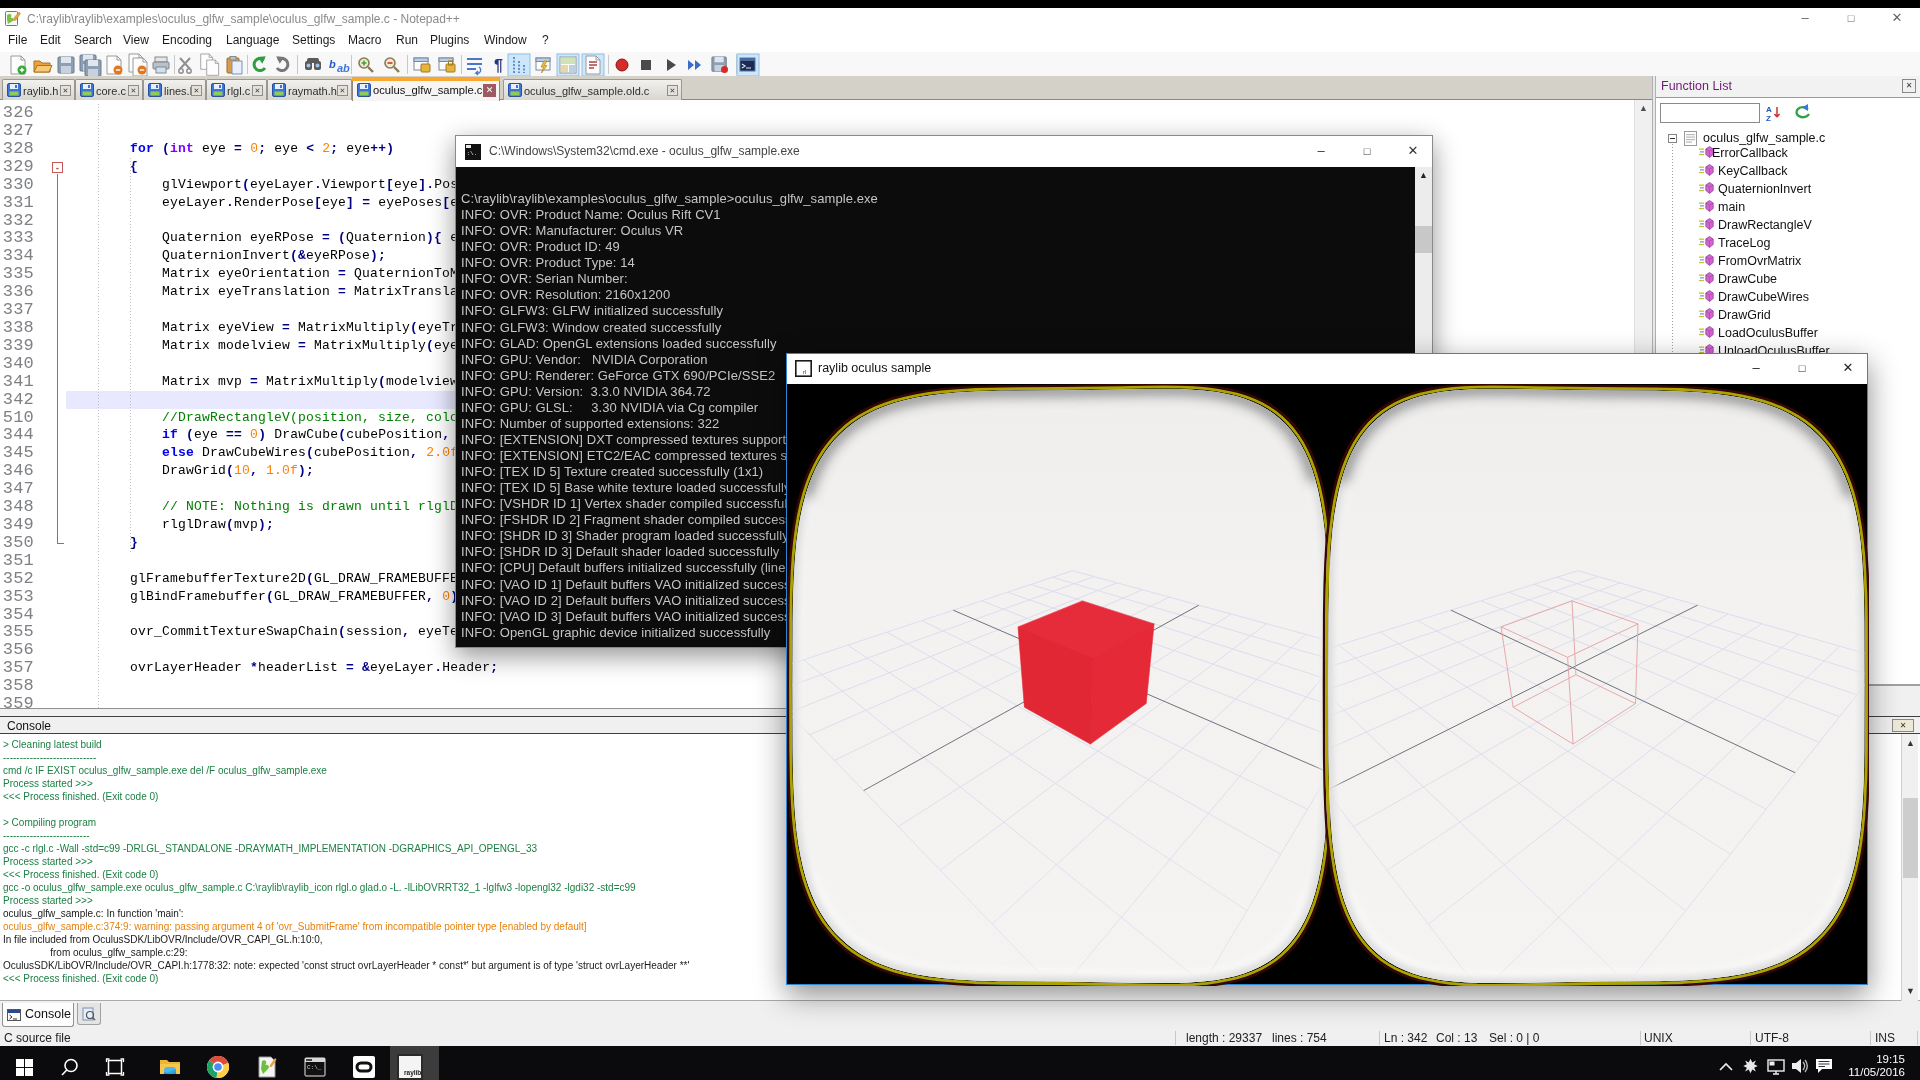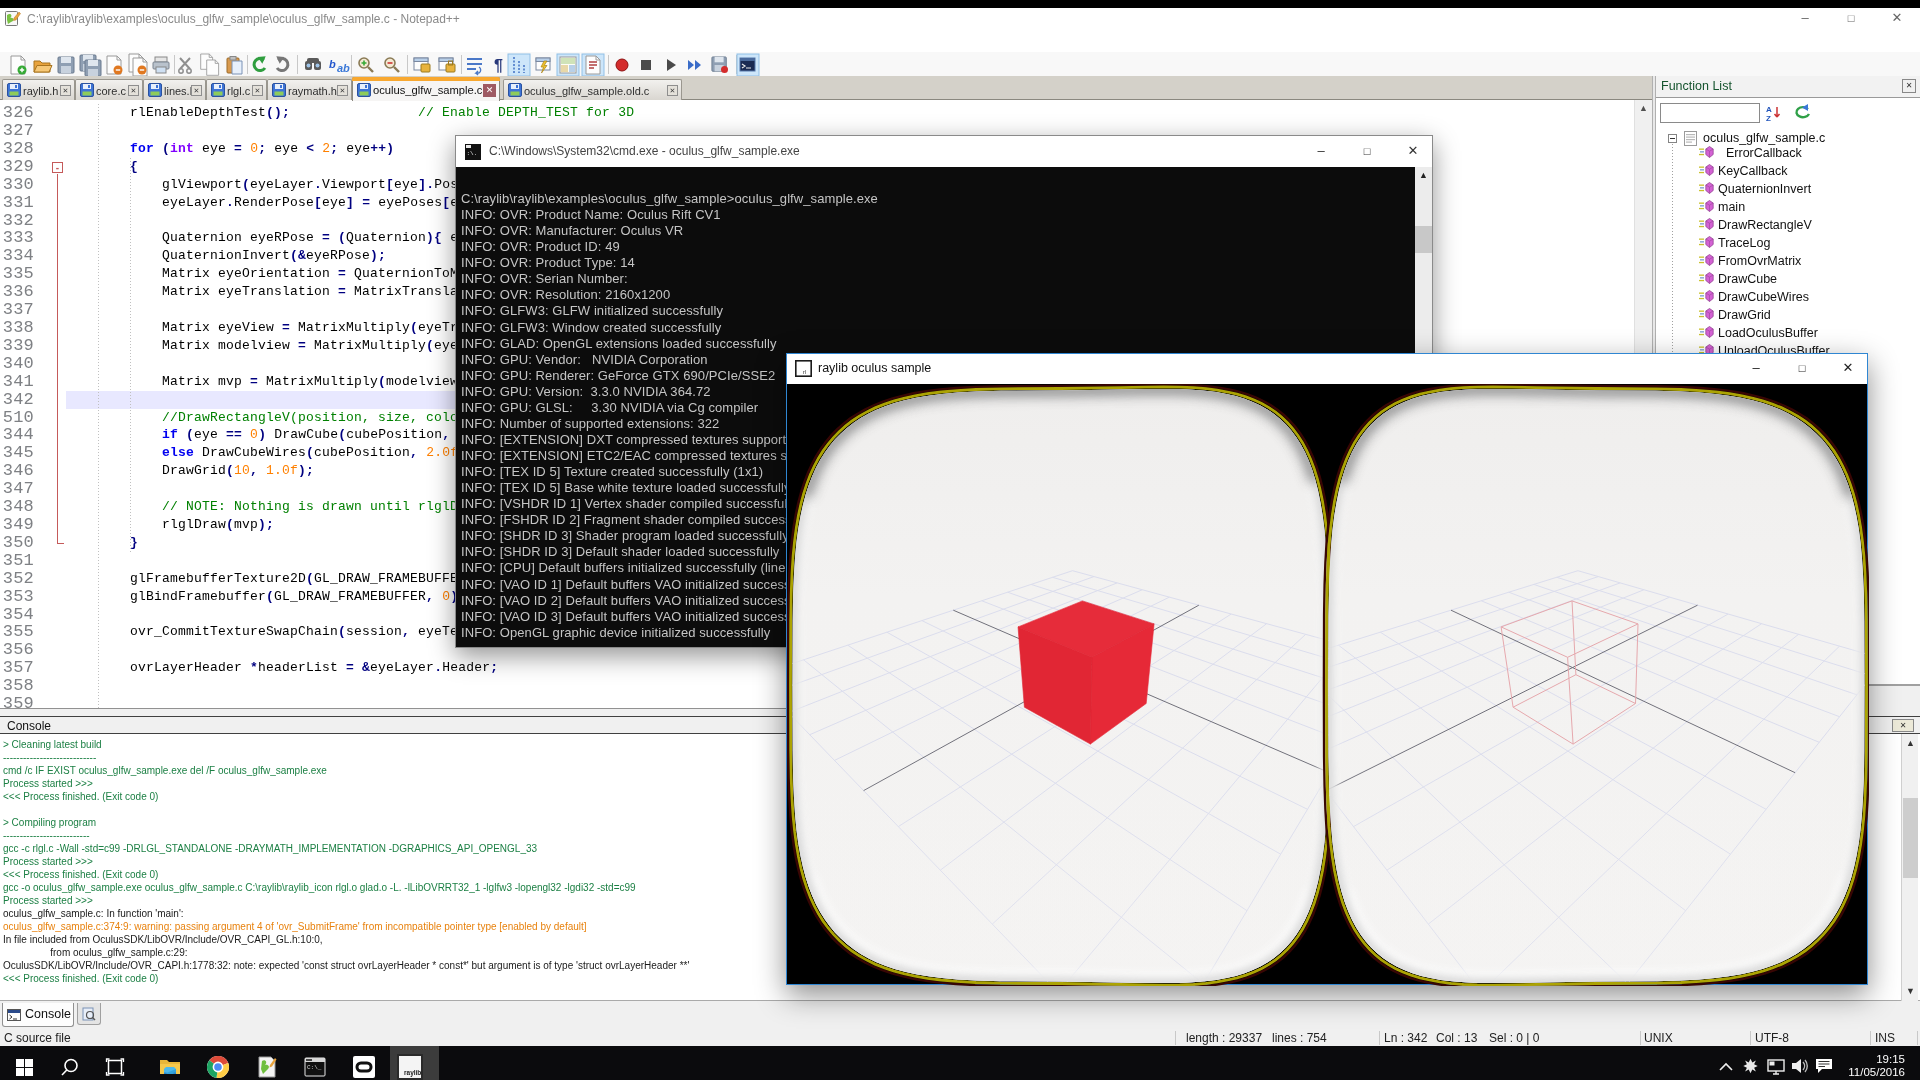--- a/index.html
+++ b/index.html
@@ -37,21 +37,21 @@
 .cl .c { color:#008000; }
 #hl { position:absolute; left:66px; width:1568px; height:17.91px; background:#e8e8ff; }
 .ig { position:absolute; width:1px; background-image:repeating-linear-gradient(#c0c0c0 0 1px,transparent 1px 3px); }
 #vscroll { position:absolute; left:1634px; top:92px; width:18px; height:609px; background:#f0f0f0; border-left:1px solid #e0e0e0; }
 #vscroll .arr { position:absolute; left:4px; font-size:9px; color:#505050; }
 #panelsplit { position:absolute; left:1652px; top:68px; width:4px; height:633px; background:#e8e8e8; border-left:1px solid #b0b0b0; border-right:1px solid #b0b0b0; }
 
 
 #funclist { position:absolute; left:1656px; top:68px; width:264px; height:610px; background:#fff; border-bottom:2px solid #a0a0a0; }
 #flhead { position:absolute; left:0; top:0; width:264px; height:22px; background:#f2f2f2; border-bottom:1px solid #9a9a9a; }
-#flhead .t { position:absolute; left:5px; top:3px; font-size:12.5px; color:#14532d; }
+#flhead .t { position:absolute; left:5px; top:3px; font-size:12.5px; color:#701a75; }
 #flhead .x { position:absolute; right:4px; top:3px; width:14px; height:14px; border:1px solid #888; background:#f0f0f0; font-size:8px; line-height:12px; text-align:center; color:#333; }
 #flsearch { position:absolute; left:4px; top:27px; width:100px; height:20px; background:#fff; border:1px solid #8a8a8a; }
 .flbtn { position:absolute; top:27px; width:22px; height:20px; }
 .flrow { position:absolute; left:0; height:18px; width:264px; }
 .flrow .fltxt { position:absolute; top:1px; font-size:12.5px; color:#111; white-space:nowrap; }
 .flrow .flicon { position:absolute; top:1px; }
 .expander { position:absolute; left:12px; top:4px; width:9px; height:9px; border:1px solid #848484; background:#fff; }
 .expander::after { content:""; position:absolute; left:1px; top:3px; width:5px; height:1px; background:#333; }
 #flgap { position:absolute; left:1656px; top:678px; width:264px; height:30px; background:#f0f0f0; }
 #editgap { position:absolute; left:0; top:701px; width:1652px; height:7px; background:#f0f0f0; }
@@ -107,20 +107,34 @@
       <path d="M1 1 L12 1 L12 14 L1 14 Z" fill="#f8f8f8" stroke="none"></path>
       <path d="M2 4 C6 1 8 5 5 7 C9 6 10 10 6 11 L3 13 L2 9 Z" fill="#7ac143"></path>
       <path d="M9 7 L14 1 L15.5 2.5 L11 9 L8.5 9.5 Z" fill="#e8a33d" stroke="#b87820" stroke-width="0.5"></path>
     </svg>
     <span class="txt">C:\raylib\raylib\examples\oculus_glfw_sample\oculus_glfw_sample.c - Notepad++</span>
     <div class="wbtn" style="left:1795px;top:2px;color:#666">–</div>
       <div class="wbtn" style="left:1841px;top:2px;color:#666;font-size:11px">□</div>
       <div class="wbtn" style="left:1887px;top:2px;color:#666">✕</div>
   </div>
 
+  <div id="npp-menu">
+    <span style="left:8px">File</span>
+      <span style="left:40px">Edit</span>
+      <span style="left:74px">Search</span>
+    <span style="left:123px">View</span>
+      <span style="left:162px">Encoding</span>
+      <span style="left:226px">Language</span>
+    <span style="left:292px">Settings</span>
+      <span style="left:348px">Macro</span>
+      <span style="left:396px">Run</span>
+    <span style="left:430px">Plugins</span>
+      <span style="left:484px">Window</span>
+      <span style="left:542px">?</span>
+  </div>
 
   <div id="npp-toolbar"></div>
   <svg width="770" height="24" viewBox="0 0 770 24" style="position:absolute;left:0;top:45px">
       <rect x="174" y="2" width="1" height="19" fill="#c8c8c8"></rect>
       <rect x="247" y="2" width="1" height="19" fill="#c8c8c8"></rect>
       <rect x="297" y="2" width="1" height="19" fill="#c8c8c8"></rect>
       <rect x="351" y="2" width="1" height="19" fill="#c8c8c8"></rect>
       <rect x="407" y="2" width="1" height="19" fill="#c8c8c8"></rect>
       <rect x="461" y="2" width="1" height="19" fill="#c8c8c8"></rect>
       <rect x="510" y="2" width="1" height="19" fill="#c8c8c8"></rect>
@@ -399,21 +413,20 @@
       <div class="ln" style="top:433.8px">350</div>
       <div class="ln" style="top:451.8px">351</div>
       <div class="ln" style="top:469.7px">352</div>
       <div class="ln" style="top:487.6px">353</div>
       <div class="ln" style="top:505.5px">354</div>
       <div class="ln" style="top:523.4px">355</div>
       <div class="ln" style="top:541.3px">356</div>
       <div class="ln" style="top:559.2px">357</div>
       <div class="ln" style="top:577.1px">358</div>
       <div class="ln" style="top:595.0px">359</div>
-      <div class="cl" style="top:4.0px">        rlEnableDepthTest<i class="o">();</i>                <i class="c">// Enable DEPTH_TEST for 3D</i></div>
       <div class="cl" style="top:21.9px"></div>
       <div class="cl" style="top:39.8px">        <i class="k">for</i> <i class="o">(</i><i class="t">int</i> eye <i class="o">=</i> <i class="n">0</i><i class="o">;</i> eye <i class="o">&lt;</i> <i class="n">2</i><i class="o">;</i> eye<i class="o">++)</i></div>
       <div class="cl" style="top:57.7px">        <i class="o">{</i></div>
       <div class="cl" style="top:75.6px">            glViewport<i class="o">(</i>eyeLayer<i class="o">.</i>Viewport<i class="o">[</i>eye<i class="o">].</i>Pos<i class="o">.</i>x<i class="o">,</i> eyeLayer<i class="o">.</i>Viewport<i class="o">[</i>eye<i class="o">].</i>Pos<i class="o">.</i>y<i class="o">,</i></div>
       <div class="cl" style="top:93.5px">            eyeLayer<i class="o">.</i>RenderPose<i class="o">[</i>eye<i class="o">]</i> <i class="o">=</i> eyePoses<i class="o">[</i>eye<i class="o">];</i></div>
       <div class="cl" style="top:111.5px"></div>
       <div class="cl" style="top:129.4px">            Quaternion eyeRPose <i class="o">=</i> <i class="o">(</i>Quaternion<i class="o">){</i> eyePoses<i class="o">[</i>eye<i class="o">].</i>Orientation<i class="o">.</i>x<i class="o">,</i></div>
       <div class="cl" style="top:147.3px">            QuaternionInvert<i class="o">(&amp;</i>eyeRPose<i class="o">);</i></div>
       <div class="cl" style="top:165.2px">            Matrix eyeOrientation <i class="o">=</i> QuaternionToMatrix<i class="o">(</i>eyeRPose<i class="o">);</i></div>
       <div class="cl" style="top:183.1px">            Matrix eyeTranslation <i class="o">=</i> MatrixTranslate<i class="o">(-</i>eyePoses<i class="o">[</i>eye<i class="o">].</i>Position<i class="o">.</i>x<i class="o">,</i></div>
@@ -479,21 +492,21 @@
         <span class="fltxt" style="left:47px">oculus_glfw_sample.c</span>
       </div>
       <div class="flrow" style="top:69px">
         <svg class="flicon" width="15" height="13" viewBox="0 0 15 13" style="left:43px">
           <rect x="0" y="2.5" width="5" height="1.3" fill="#c9c12c"></rect>
           <rect x="1" y="5.2" width="4" height="1.3" fill="#7c9bd2"></rect>
           <rect x="0" y="7.9" width="5" height="1.3" fill="#c9c12c"></rect>
           <path d="M10.5 0.5 L14.2 3 L14.2 8.5 L10.5 11.5 L6.8 8.5 L6.8 3 Z" fill="#d462d4" stroke="#8a3c8a" stroke-width="0.7"></path>
           <path d="M6.8 3 L10.5 5.2 L14.2 3 M10.5 5.2 L10.5 11.5" stroke="#a24aa2" stroke-width="0.7" fill="none"></path>
         </svg>
-        <span class="fltxt" style="left:70px">ErrorCallback</span>
+        <span class="fltxt" style="left:56px">ErrorCallback</span>
       </div>
       <div class="flrow" style="top:87px">
         <svg class="flicon" width="15" height="13" viewBox="0 0 15 13" style="left:43px">
           <rect x="0" y="2.5" width="5" height="1.3" fill="#c9c12c"></rect>
           <rect x="1" y="5.2" width="4" height="1.3" fill="#7c9bd2"></rect>
           <rect x="0" y="7.9" width="5" height="1.3" fill="#c9c12c"></rect>
           <path d="M10.5 0.5 L14.2 3 L14.2 8.5 L10.5 11.5 L6.8 8.5 L6.8 3 Z" fill="#d462d4" stroke="#8a3c8a" stroke-width="0.7"></path>
           <path d="M6.8 3 L10.5 5.2 L14.2 3 M10.5 5.2 L10.5 11.5" stroke="#a24aa2" stroke-width="0.7" fill="none"></path>
         </svg>
         <span class="fltxt" style="left:62px">KeyCallback</span>

